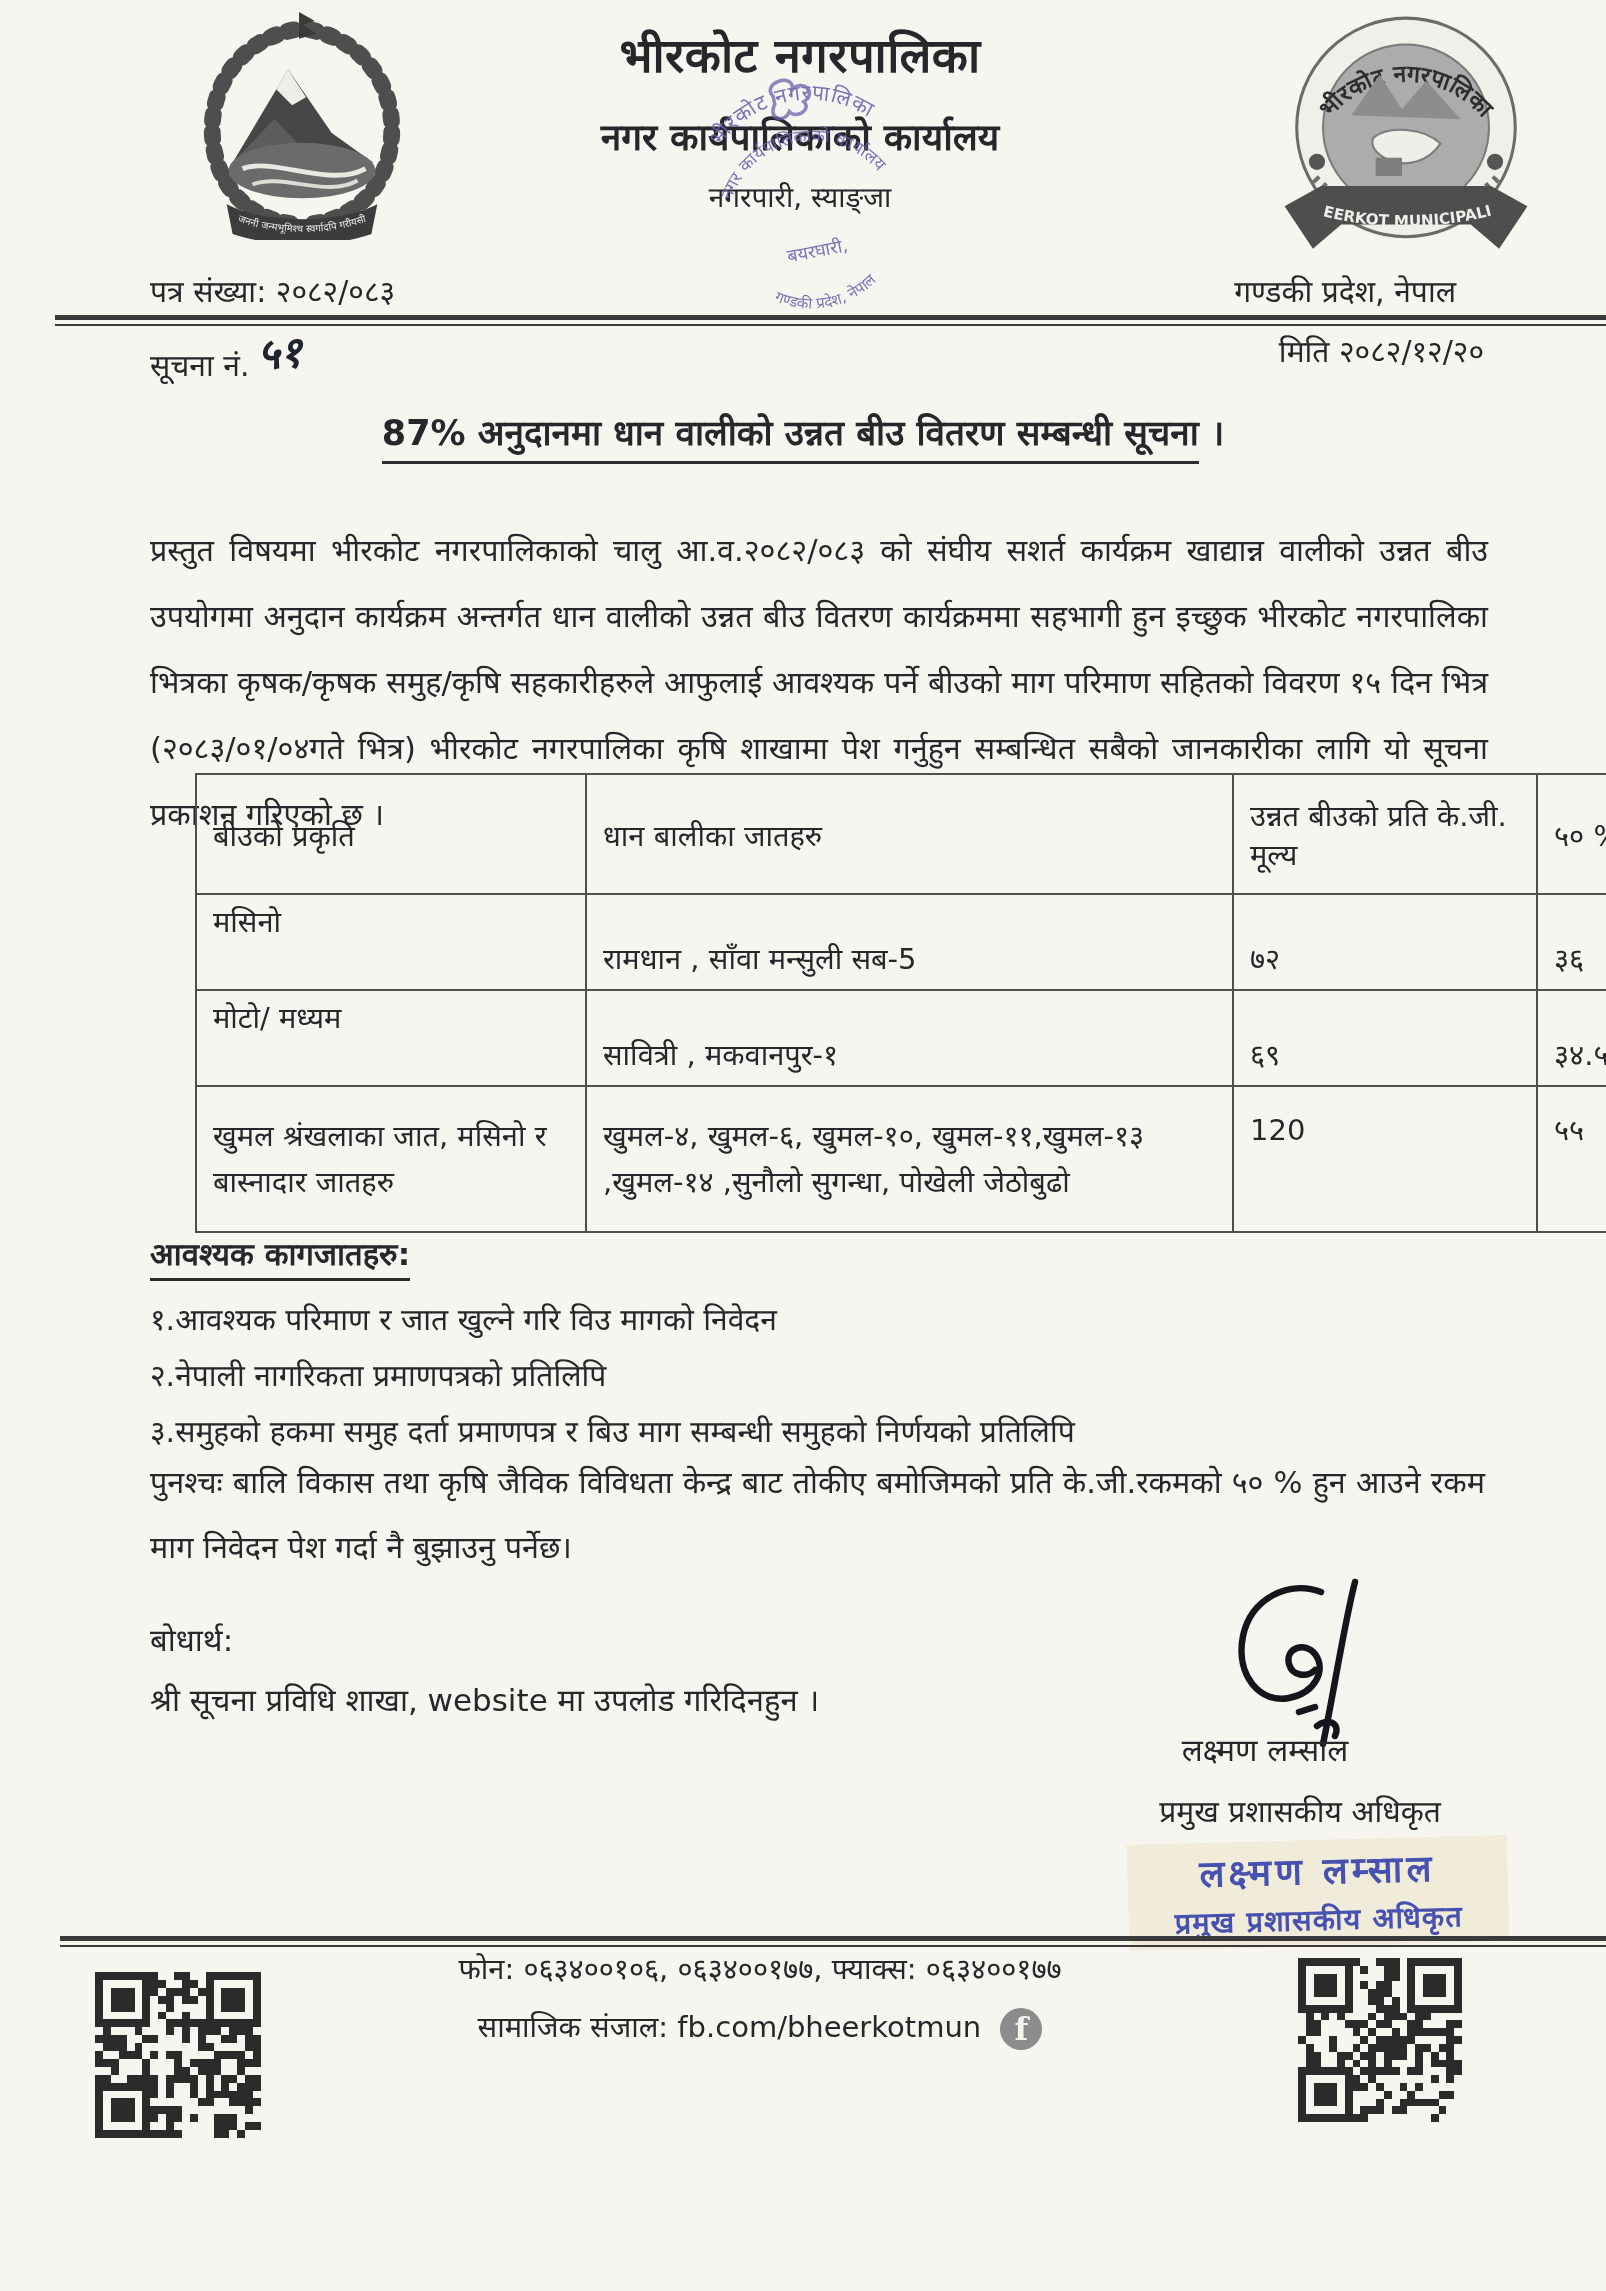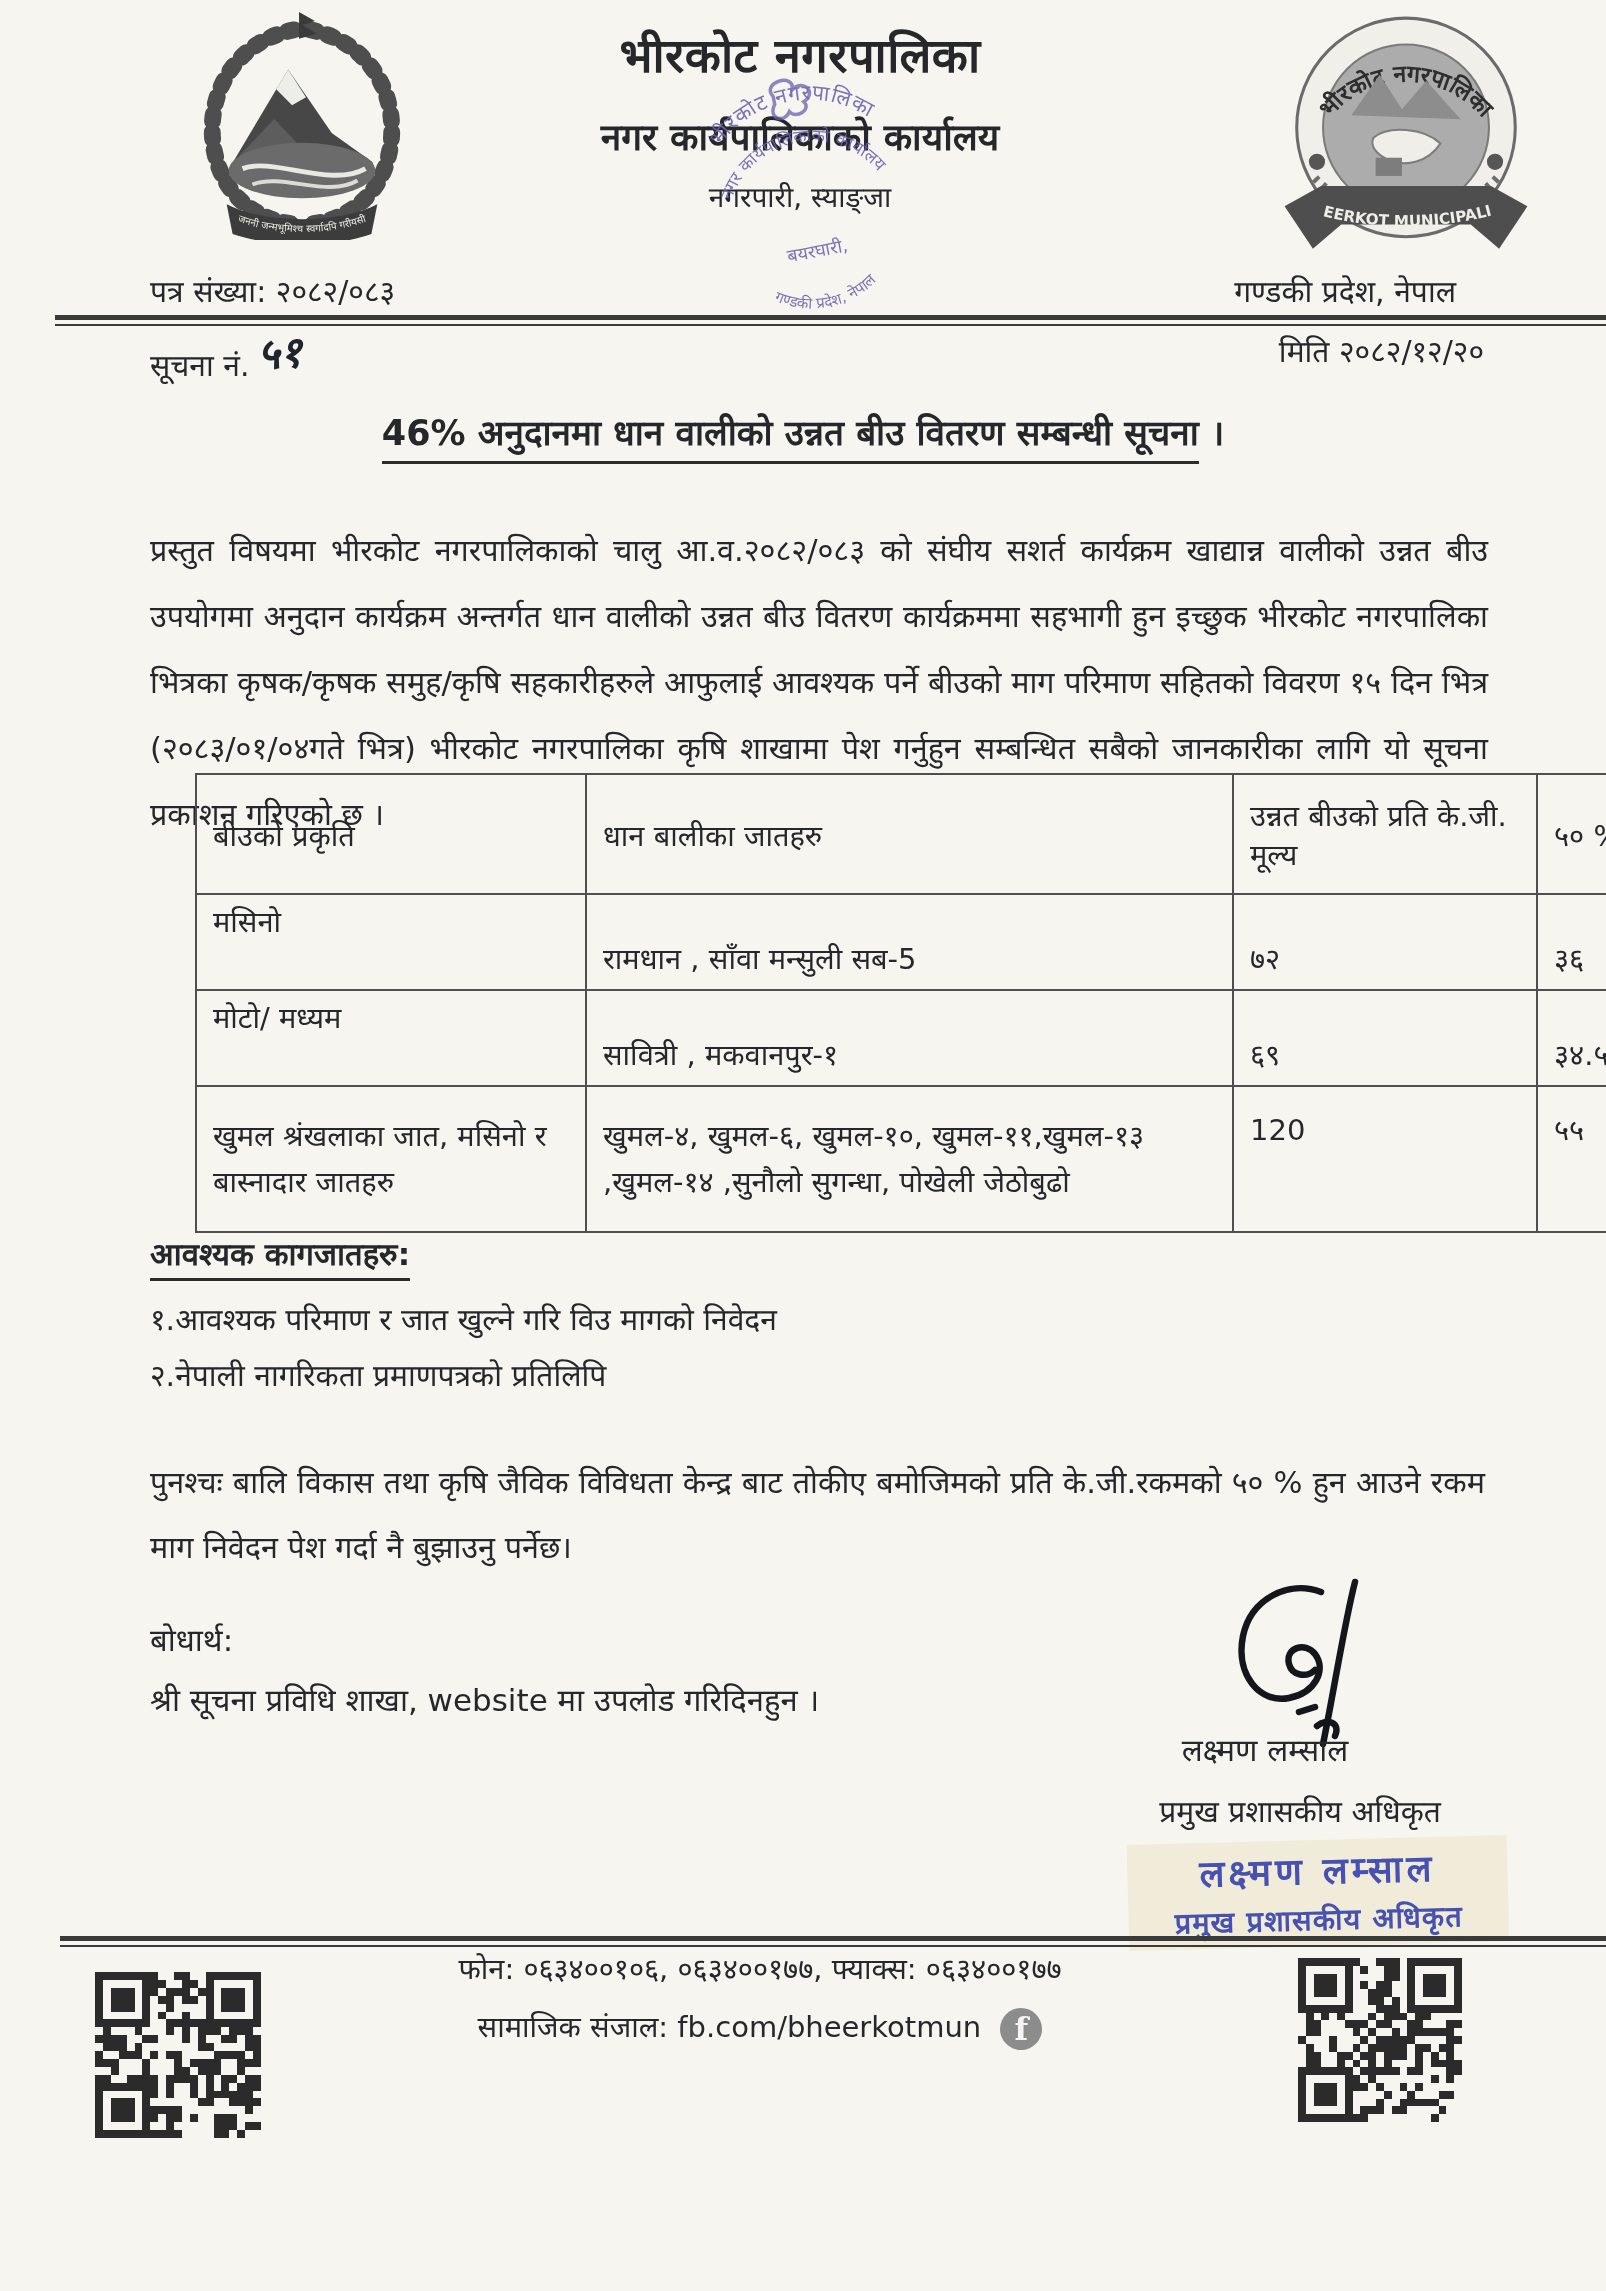--- a/index.html
+++ b/index.html
@@ -140,21 +140,21 @@
   </div>
   <div class="rule top"></div>
   <div class="meta-row r2">
     <span>
       <span>सूचना नं.</span><span class="handwritten">५१</span>
     </span>
     <span>मिति २०८२/१२/२०</span>
   </div>
 
   <h3 class="notice-title">
-    <span class="ul">46%  अनुदानमा धान वालीको उन्नत बीउ वितरण सम्बन्धी सूचना</span><span> ।</span>
+    <span class="ul">87%  अनुदानमा धान वालीको उन्नत बीउ वितरण सम्बन्धी सूचना</span><span> ।</span>
   </h3>
 
   <p class="body-text">प्रस्तुत विषयमा भीरकोट नगरपालिकाको चालु आ.व.२०८२/०८३ को संघीय सशर्त कार्यक्रम खाद्यान्न वालीको उन्नत बीउ उपयोगमा अनुदान कार्यक्रम अन्तर्गत धान वालीको उन्नत बीउ वितरण कार्यक्रममा सहभागी हुन इच्छुक भीरकोट नगरपालिका भित्रका कृषक/कृषक समुह/कृषि सहकारीहरुले आफुलाई आवश्यक पर्ने बीउको माग परिमाण सहितको विवरण १५ दिन भित्र (२०८३/०१/०४गते भित्र) भीरकोट नगरपालिका कृषि शाखामा पेश गर्नुहुन सम्बन्धित सबैको जानकारीका लागि यो सूचना प्रकाशन गरिएको छ ।</p>
 
   <table class="seed">
     <thead>
       <tr>
         <th class="c1">बीउको प्रकृति</th>
         <th class="c2">धान बालीका जातहरु</th>
         <th class="c3">उन्नत बीउको प्रति के.जी. मूल्य</th>
@@ -180,20 +180,21 @@
         <td class="num" style="vertical-align:top;padding-top:20px;">120</td>
         <td class="num" style="vertical-align:top;padding-top:20px;">५५</td>
       </tr>
     </tbody>
   </table>
 
   <div class="docs-heading"><span>आवश्यक कागजातहरु:</span></div>
   <div class="docs-items">
     <div>१.आवश्यक परिमाण र जात खुल्ने गरि विउ मागको निवेदन</div>
     <div>२.नेपाली नागरिकता प्रमाणपत्रको प्रतिलिपि</div>
+    <div>३.समुहको हकमा समुह दर्ता प्रमाणपत्र र बिउ माग सम्बन्धी समुहको निर्णयको प्रतिलिपि</div>
   </div>
 
   <p class="postscript">पुनश्चः बालि विकास तथा कृषि जैविक विविधता केन्द्र बाट तोकीए बमोजिमको प्रति के.जी.रकमको ५० % हुन आउने रकम माग निवेदन पेश गर्दा नै बुझाउनु पर्नेछ।</p>
 
   <div class="cc-heading">बोधार्थ:</div>
   <div class="cc-line">श्री सूचना प्रविधि शाखा, website मा उपलोड गरिदिनहुन ।</div>
 
   <svg class="sig-svg" viewBox="0 0 205 180">
     <g fill="none" stroke="#15161c" stroke-width="6.5" stroke-linecap="round">
       <path d="M118 14 C86 2 48 20 40 58 C32 98 58 126 86 120 C112 115 124 92 112 76 C102 63 82 70 86 86 C89 98 104 100 112 92"></path>

